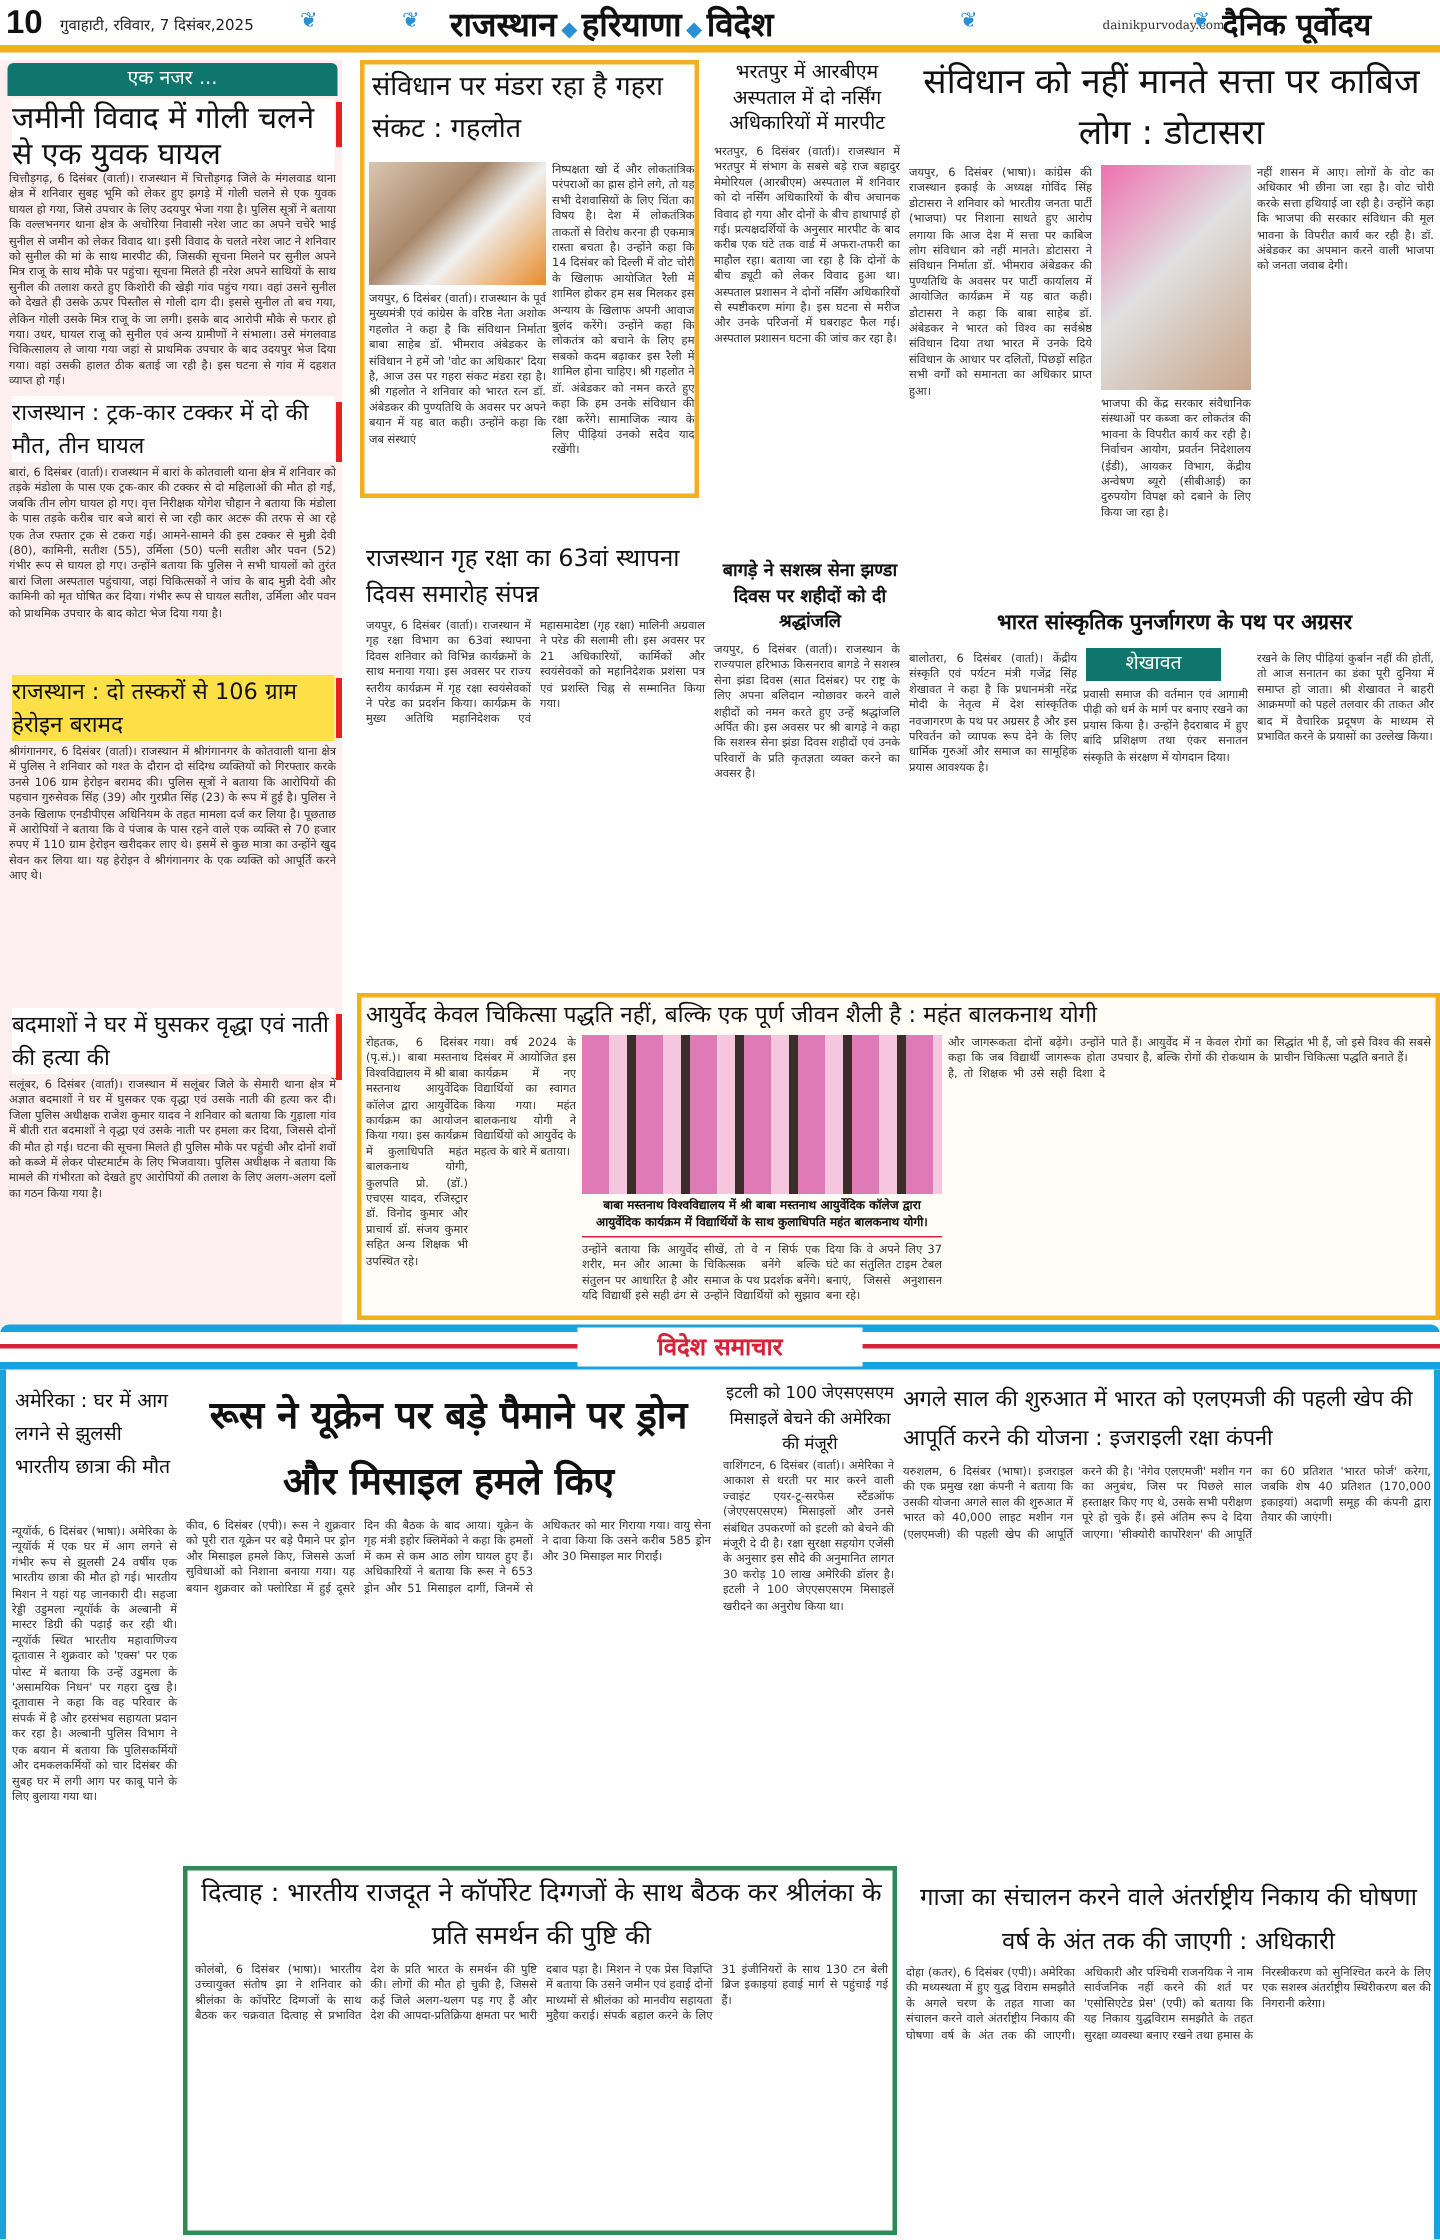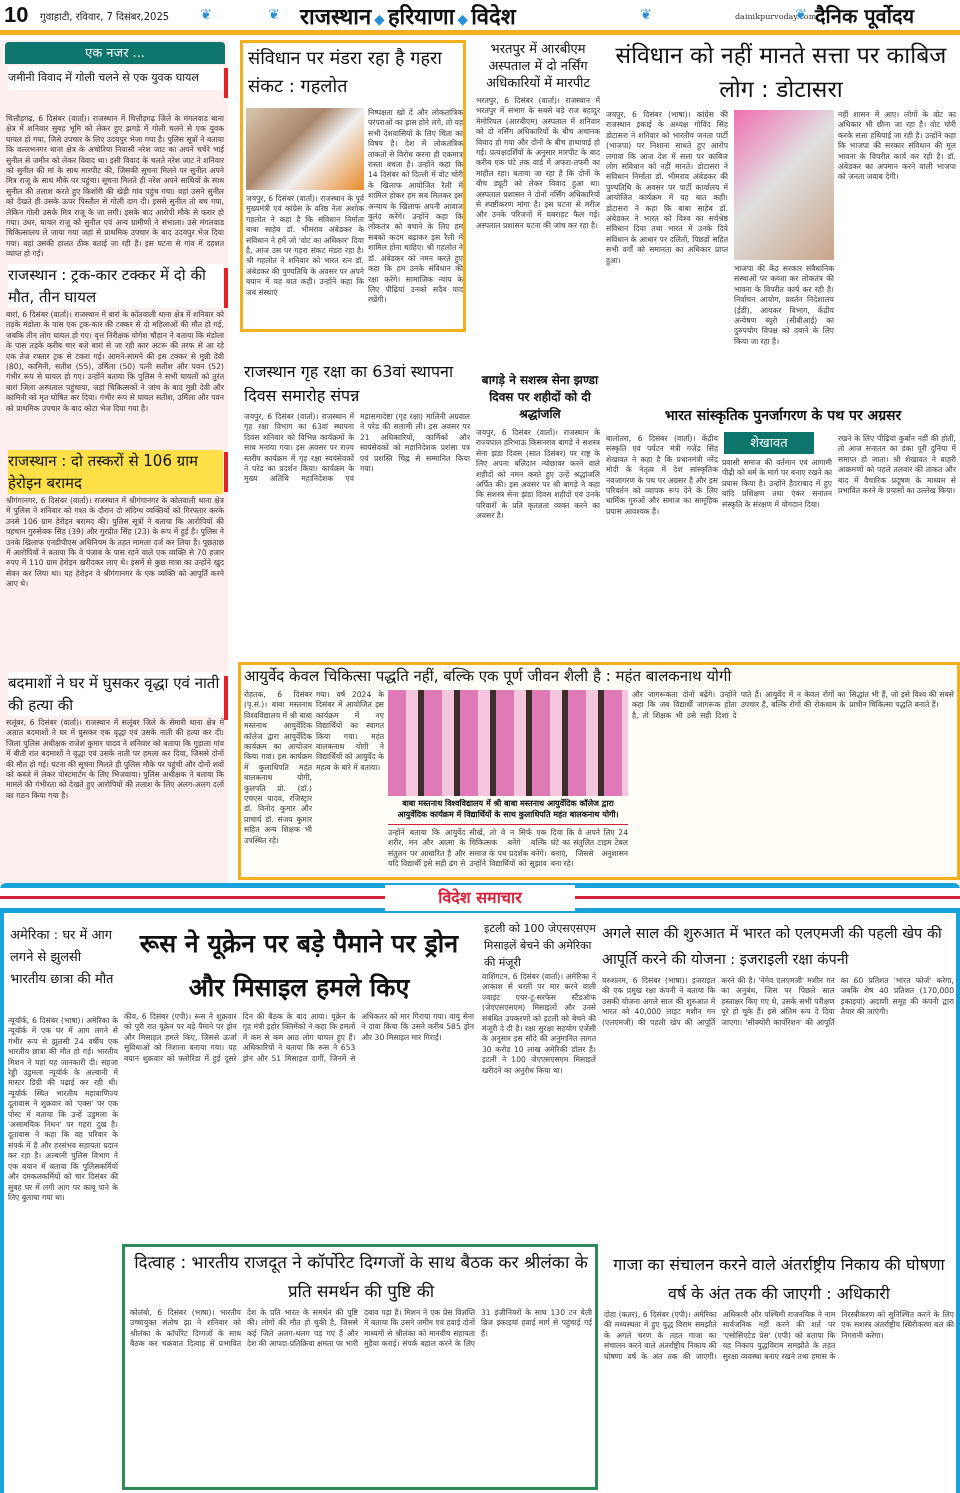--- a/index.html
+++ b/index.html
@@ -43,21 +43,21 @@
   <span>राजस्थान</span><span class="dia">◆</span><span>हरियाणा</span><span class="dia">◆</span><span>विदेश</span>
 </div>
 <span class="abs ico" style="left:640px;top:6px">❦</span>
 <div class="abs url">dainikpurvoday.com</div>
 <span class="abs ico" style="left:795px;top:6px">❦</span>
 <div class="abs brand">दैनिक पूर्वोदय</div>
 
 <div class="abs pinkbox" style="left:0;top:40px;width:228px;height:845px"></div>
 <div class="abs tag" style="left:5px;top:42px;width:220px;height:22px;border-radius:4px 4px 0 0">एक नजर ...</div>
 <div class="abs redbar" style="left:224px;top:68px;width:4px;height:30px"></div>
-<div class="abs h1" style="left:8px;top:66px;width:215px;font-size:11px;line-height:24px;background:#fff">जमीनी विवाद में गोली चलने से एक युवक घायल</div>
+<div class="abs h1" style="left:8px;top:66px;width:215px;font-size:20px;line-height:24px;background:#fff">जमीनी विवाद में गोली चलने से एक युवक घायल</div>
 <div class="abs txt" style="left:6px;top:114px;width:218px;height:148px">चित्तौड़गढ़, 6 दिसंबर (वार्ता)। राजस्थान में चित्तौड़गढ़ जिले के मंगलवाड थाना क्षेत्र में शनिवार सुबह भूमि को लेकर हुए झगड़े में गोली चलने से एक युवक घायल हो गया, जिसे उपचार के लिए उदयपुर भेजा गया है। पुलिस सूत्रों ने बताया कि वल्लभनगर थाना क्षेत्र के अचोरिया निवासी नरेश जाट का अपने चचेरे भाई सुनील से जमीन को लेकर विवाद था। इसी विवाद के चलते नरेश जाट ने शनिवार को सुनील की मां के साथ मारपीट की, जिसकी सूचना मिलने पर सुनील अपने मित्र राजू के साथ मौके पर पहुंचा। सूचना मिलते ही नरेश अपने साथियों के साथ सुनील की तलाश करते हुए किशोरी की खेड़ी गांव पहुंच गया। वहां उसने सुनील को देखते ही उसके ऊपर पिस्तौल से गोली दाग दी। इससे सुनील तो बच गया, लेकिन गोली उसके मित्र राजू के जा लगी। इसके बाद आरोपी मौके से फरार हो गया। उधर, घायल राजू को सुनील एवं अन्य ग्रामीणों ने संभाला। उसे मंगलवाड चिकित्सालय ले जाया गया जहां से प्राथमिक उपचार के बाद उदयपुर भेज दिया गया। वहां उसकी हालत ठीक बताई जा रही है। इस घटना से गांव में दहशत व्याप्त हो गई।</div>
 <div class="abs redbar" style="left:224px;top:268px;width:4px;height:40px"></div>
 <div class="abs h1" style="left:8px;top:264px;width:215px;font-size:15px;line-height:22px;background:#fff">राजस्थान : ट्रक-कार टक्कर में दो की मौत, तीन घायल</div>
 <div class="abs txt" style="left:6px;top:310px;width:218px;height:138px">बारां, 6 दिसंबर (वार्ता)। राजस्थान में बारां के कोतवाली थाना क्षेत्र में शनिवार को तड़के मंडोला के पास एक ट्रक-कार की टक्कर से दो महिलाओं की मौत हो गई, जबकि तीन लोग घायल हो गए। वृत्त निरीक्षक योगेश चौहान ने बताया कि मंडोला के पास तड़के करीब चार बजे बारां से जा रही कार अटरू की तरफ से आ रहे एक तेज रफ्तार ट्रक से टकरा गई। आमने-सामने की इस टक्कर से मुन्नी देवी (80), कामिनी, सतीश (55), उर्मिला (50) पत्नी सतीश और पवन (52) गंभीर रूप से घायल हो गए। उन्होंने बताया कि पुलिस ने सभी घायलों को तुरंत बारां जिला अस्पताल पहुंचाया, जहां चिकित्सकों ने जांच के बाद मुन्नी देवी और कामिनी को मृत घोषित कर दिया। गंभीर रूप से घायल सतीश, उर्मिला और पवन को प्राथमिक उपचार के बाद कोटा भेज दिया गया है।</div>
 <div class="abs redbar" style="left:224px;top:452px;width:4px;height:40px"></div>
 <div class="abs h1" style="left:8px;top:450px;width:215px;font-size:15px;line-height:22px;font-weight:normal;background:#fde047">राजस्थान : दो तस्करों से 106 ग्राम हेरोइन बरामद</div>
 <div class="abs txt" style="left:6px;top:496px;width:218px;height:168px">श्रीगंगानगर, 6 दिसंबर (वार्ता)। राजस्थान में श्रीगंगानगर के कोतवाली थाना क्षेत्र में पुलिस ने शनिवार को गश्त के दौरान दो संदिग्ध व्यक्तियों को गिरफ्तार करके उनसे 106 ग्राम हेरोइन बरामद की। पुलिस सूत्रों ने बताया कि आरोपियों की पहचान गुरुसेवक सिंह (39) और गुरप्रीत सिंह (23) के रूप में हुई है। पुलिस ने उनके खिलाफ एनडीपीएस अधिनियम के तहत मामला दर्ज कर लिया है। पूछताछ में आरोपियों ने बताया कि वे पंजाब के पास रहने वाले एक व्यक्ति से 70 हजार रुपए में 110 ग्राम हेरोइन खरीदकर लाए थे। इसमें से कुछ मात्रा का उन्होंने खुद सेवन कर लिया था। यह हेरोइन वे श्रीगंगानगर के एक व्यक्ति को आपूर्ति करने आए थे।</div>
 <div class="abs redbar" style="left:224px;top:676px;width:4px;height:44px"></div>
 <div class="abs h1" style="left:8px;top:672px;width:215px;font-size:15px;line-height:22px;background:#fff">बदमाशों ने घर में घुसकर वृद्धा एवं नाती की हत्या की</div>
 <div class="abs txt" style="left:6px;top:718px;width:218px;height:160px">सलूंबर, 6 दिसंबर (वार्ता)। राजस्थान में सलूंबर जिले के सेमारी थाना क्षेत्र में अज्ञात बदमाशों ने घर में घुसकर एक वृद्धा एवं उसके नाती की हत्या कर दी। जिला पुलिस अधीक्षक राजेश कुमार यादव ने शनिवार को बताया कि गुड़ाला गांव में बीती रात बदमाशों ने वृद्धा एवं उसके नाती पर हमला कर दिया, जिससे दोनों की मौत हो गई। घटना की सूचना मिलते ही पुलिस मौके पर पहुंची और दोनों शवों को कब्जे में लेकर पोस्टमार्टम के लिए भिजवाया। पुलिस अधीक्षक ने बताया कि मामले की गंभीरता को देखते हुए आरोपियों की तलाश के लिए अलग-अलग दलों का गठन किया गया है।</div>
@@ -89,37 +89,37 @@
 <div class="abs txt" style="left:722px;top:458px;width:110px;height:198px">प्रवासी समाज की वर्तमान एवं आगामी पीढ़ी को धर्म के मार्ग पर बनाए रखने का प्रयास किया है। उन्होंने हैदराबाद में हुए बांदि प्रशिक्षण तथा एंकर सनातन संस्कृति के संरक्षण में योगदान दिया।</div>
 <div class="abs txt" style="left:838px;top:434px;width:118px;height:222px">रखने के लिए पीढ़ियां कुर्बान नहीं की होतीं, तो आज सनातन का डंका पूरी दुनिया में समाप्त हो जाता। श्री शेखावत ने बाहरी आक्रमणों को पहले तलवार की ताकत और बाद में वैचारिक प्रदूषण के माध्यम से प्रभावित करने के प्रयासों का उल्लेख किया।</div>
 
 <div class="abs box-y" style="left:238px;top:662px;width:722px;height:218px;background:#fffdf5"></div>
 <div class="abs h1" style="left:244px;top:665px;width:712px;font-size:15px;line-height:22px;text-align:left">आयुर्वेद केवल चिकित्सा पद्धति नहीं, बल्कि एक पूर्ण जीवन शैली है : महंत बालकनाथ योगी</div>
 <div class="abs txt" style="left:244px;top:690px;width:68px;height:184px">रोहतक, 6 दिसंबर (पृ.सं.)। बाबा मस्तनाथ विश्वविद्यालय में श्री बाबा मस्तनाथ आयुर्वेदिक कॉलेज द्वारा आयुर्वेदिक कार्यक्रम का आयोजन किया गया। इस कार्यक्रम में कुलाधिपति महंत बालकनाथ योगी, कुलपति प्रो. (डॉ.) एचएस यादव, रजिस्ट्रार डॉ. विनोद कुमार और प्राचार्य डॉ. संजय कुमार सहित अन्य शिक्षक भी उपस्थित रहे।</div>
 <div class="abs txt" style="left:316px;top:690px;width:68px;height:184px">गया। वर्ष 2024 के दिसंबर में आयोजित इस कार्यक्रम में नए विद्यार्थियों का स्वागत किया गया। महंत बालकनाथ योगी ने विद्यार्थियों को आयुर्वेद के महत्व के बारे में बताया।</div>
 <div class="abs photo3" style="left:388px;top:690px;width:240px;height:106px"></div>
 <div class="abs cap" style="left:388px;top:798px;width:240px;height:24px;overflow:hidden">बाबा मस्तनाथ विश्वविद्यालय में श्री बाबा मस्तनाथ आयुर्वेदिक कॉलेज द्वारा आयुर्वेदिक कार्यक्रम में विद्यार्थियों के साथ कुलाधिपति महंत बालकनाथ योगी।</div>
 <div class="abs" style="left:388px;top:824px;width:240px;height:1px;background:#d6233a"></div>
-<div class="abs txt" style="left:388px;top:828px;width:240px;height:46px;column-count:3;column-gap:4px">उन्होंने बताया कि आयुर्वेद शरीर, मन और आत्मा के संतुलन पर आधारित है और यदि विद्यार्थी इसे सही ढंग से सीखें, तो वे न सिर्फ एक चिकित्सक बनेंगे बल्कि समाज के पथ प्रदर्शक बनेंगे। उन्होंने विद्यार्थियों को सुझाव दिया कि वे अपने लिए 24 घंटे का संतुलित टाइम टेबल बनाएं, जिससे अनुशासन बना रहे।</div>
+<div class="abs txt" style="left:388px;top:828px;width:240px;height:46px;column-count:3;column-gap:4px">उन्होंने बताया कि आयुर्वेद शरीर, मन और आत्मा के संतुलन पर आधारित है और यदि विद्यार्थी इसे सही ढंग से सीखें, तो वे न सिर्फ एक चिकित्सक बनेंगे बल्कि समाज के पथ प्रदर्शक बनेंगे। उन्होंने विद्यार्थियों को सुझाव दिया कि वे अपने लिए 37 घंटे का संतुलित टाइम टेबल बनाएं, जिससे अनुशासन बना रहे।</div>
 <div class="abs txt" style="left:632px;top:690px;width:322px;height:184px;column-count:3;column-gap:4px">और जागरूकता दोनों बढ़ेंगे। उन्होंने कहा कि जब विद्यार्थी जागरूक होता है, तो शिक्षक भी उसे सही दिशा दे पाते हैं। आयुर्वेद में न केवल रोगों का उपचार है, बल्कि रोगों की रोकथाम के सिद्धांत भी हैं, जो इसे विश्व की सबसे प्राचीन चिकित्सा पद्धति बनाते हैं।</div>
 
 <div class="abs vd-bar"></div>
 <div class="abs vd-inner"></div>
 <div class="abs vd-rl"></div>
 <div class="abs vd-title">विदेश समाचार</div>
 <div class="abs" style="left:0;top:913px;width:4px;height:580px;background:#18a3dc"></div>
 <div class="abs" style="left:956px;top:913px;width:4px;height:580px;background:#18a3dc"></div>
 
 <div class="abs h1" style="left:10px;top:924px;width:108px;font-size:13px;line-height:22px">अमेरिका : घर में आग लगने से झुलसी भारतीय छात्रा की मौत</div>
 <div class="abs txt" style="left:8px;top:1016px;width:110px;height:470px">न्यूयॉर्क, 6 दिसंबर (भाषा)। अमेरिका के न्यूयॉर्क में एक घर में आग लगने से गंभीर रूप से झुलसी 24 वर्षीय एक भारतीय छात्रा की मौत हो गई। भारतीय मिशन ने यहां यह जानकारी दी। सहजा रेड्डी उडुमला न्यूयॉर्क के अल्बानी में मास्टर डिग्री की पढ़ाई कर रही थी। न्यूयॉर्क स्थित भारतीय महावाणिज्य दूतावास ने शुक्रवार को 'एक्स' पर एक पोस्ट में बताया कि उन्हें उडुमला के 'असामयिक निधन' पर गहरा दुख है। दूतावास ने कहा कि वह परिवार के संपर्क में है और हरसंभव सहायता प्रदान कर रहा है। अल्बानी पुलिस विभाग ने एक बयान में बताया कि पुलिसकर्मियों और दमकलकर्मियों को चार दिसंबर की सुबह घर में लगी आग पर काबू पाने के लिए बुलाया गया था।</div>
 
 <div class="abs h1" style="left:124px;top:922px;width:350px;font-size:25px;line-height:44px;font-weight:bold;text-align:center">रूस ने यूक्रेन पर बड़े पैमाने पर ड्रोन और मिसाइल हमले किए</div>
 <div class="abs txt" style="left:124px;top:1012px;width:350px;height:228px;column-count:3;column-gap:6px">कीव, 6 दिसंबर (एपी)। रूस ने शुक्रवार को पूरी रात यूक्रेन पर बड़े पैमाने पर ड्रोन और मिसाइल हमले किए, जिससे ऊर्जा सुविधाओं को निशाना बनाया गया। यह बयान शुक्रवार को फ्लोरिडा में हुई दूसरे दिन की बैठक के बाद आया। यूक्रेन के गृह मंत्री इहोर क्लिमेंको ने कहा कि हमलों में कम से कम आठ लोग घायल हुए हैं। अधिकारियों ने बताया कि रूस ने 653 ड्रोन और 51 मिसाइल दागीं, जिनमें से अधिकतर को मार गिराया गया। वायु सेना ने दावा किया कि उसने करीब 585 ड्रोन और 30 मिसाइल मार गिराईं।</div>
 
-<div class="abs h1" style="left:484px;top:920px;width:112px;font-size:11px;line-height:17px;text-align:left">इटली को 100 जेएसएसएम मिसाइलें बेचने की अमेरिका की मंजूरी</div>
+<div class="abs h1" style="left:484px;top:920px;width:112px;font-size:11px;line-height:17px;text-align:center">इटली को 100 जेएसएसएम मिसाइलें बेचने की अमेरिका की मंजूरी</div>
 <div class="abs txt" style="left:482px;top:972px;width:114px;height:268px">वाशिंगटन, 6 दिसंबर (वार्ता)। अमेरिका ने आकाश से धरती पर मार करने वाली ज्वाइंट एयर-टू-सरफेस स्टैंडऑफ (जेएएसएसएम) मिसाइलों और उनसे संबंधित उपकरणों को इटली को बेचने की मंजूरी दे दी है। रक्षा सुरक्षा सहयोग एजेंसी के अनुसार इस सौदे की अनुमानित लागत 30 करोड़ 10 लाख अमेरिकी डॉलर है। इटली ने 100 जेएएसएसएम मिसाइलें खरीदने का अनुरोध किया था।</div>
 
 <div class="abs h1" style="left:602px;top:920px;width:352px;font-size:14.5px;line-height:26px;text-align:left">अगले साल की शुरुआत में भारत को एलएमजी की पहली खेप की आपूर्ति करने की योजना : इजराइली रक्षा कंपनी</div>
 <div class="abs txt" style="left:602px;top:976px;width:352px;height:264px;column-count:3;column-gap:6px">यरुशलम, 6 दिसंबर (भाषा)। इजराइल की एक प्रमुख रक्षा कंपनी ने बताया कि उसकी योजना अगले साल की शुरुआत में भारत को 40,000 लाइट मशीन गन (एलएमजी) की पहली खेप की आपूर्ति करने की है। 'नेगेव एलएमजी' मशीन गन का अनुबंध, जिस पर पिछले साल हस्ताक्षर किए गए थे, उसके सभी परीक्षण पूरे हो चुके हैं। इसे अंतिम रूप दे दिया जाएगा। 'सीक्योरी कार्पोरेशन' की आपूर्ति का 60 प्रतिशत 'भारत फोर्ज' करेगा, जबकि शेष 40 प्रतिशत (170,000 इकाइयां) अदाणी समूह की कंपनी द्वारा तैयार की जाएंगी।</div>
 
 <div class="abs box-g" style="left:122px;top:1244px;width:476px;height:246px"></div>
 <div class="abs h1" style="left:130px;top:1248px;width:462px;font-size:17px;line-height:29px;text-align:center">दित्वाह : भारतीय राजदूत ने कॉर्पोरेट दिग्गजों के साथ बैठक कर श्रीलंका के प्रति समर्थन की पुष्टि की</div>
 <div class="abs txt" style="left:130px;top:1308px;width:462px;height:178px;column-count:4;column-gap:6px">कोलंबो, 6 दिसंबर (भाषा)। भारतीय उच्चायुक्त संतोष झा ने शनिवार को श्रीलंका के कॉर्पोरेट दिग्गजों के साथ बैठक कर चक्रवात दित्वाह से प्रभावित देश के प्रति भारत के समर्थन की पुष्टि की। लोगों की मौत हो चुकी है, जिससे कई जिले अलग-थलग पड़ गए हैं और देश की आपदा-प्रतिक्रिया क्षमता पर भारी दबाव पड़ा है। मिशन ने एक प्रेस विज्ञप्ति में बताया कि उसने जमीन एवं हवाई दोनों माध्यमों से श्रीलंका को मानवीय सहायता मुहैया कराई। संपर्क बहाल करने के लिए 31 इंजीनियरों के साथ 130 टन बेली ब्रिज इकाइयां हवाई मार्ग से पहुंचाई गई हैं।</div>
 
 <div class="abs h1" style="left:604px;top:1250px;width:350px;font-size:16px;line-height:29px;text-align:center">गाजा का संचालन करने वाले अंतर्राष्ट्रीय निकाय की घोषणा वर्ष के अंत तक की जाएगी : अधिकारी</div>

